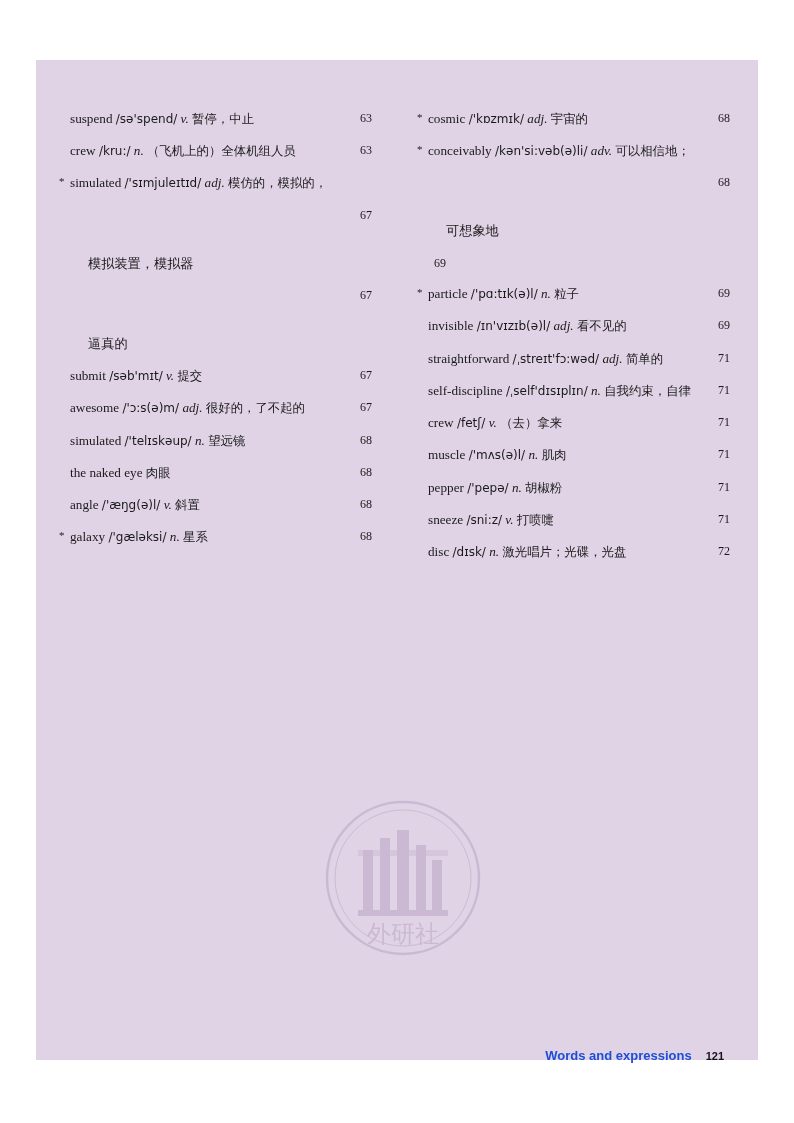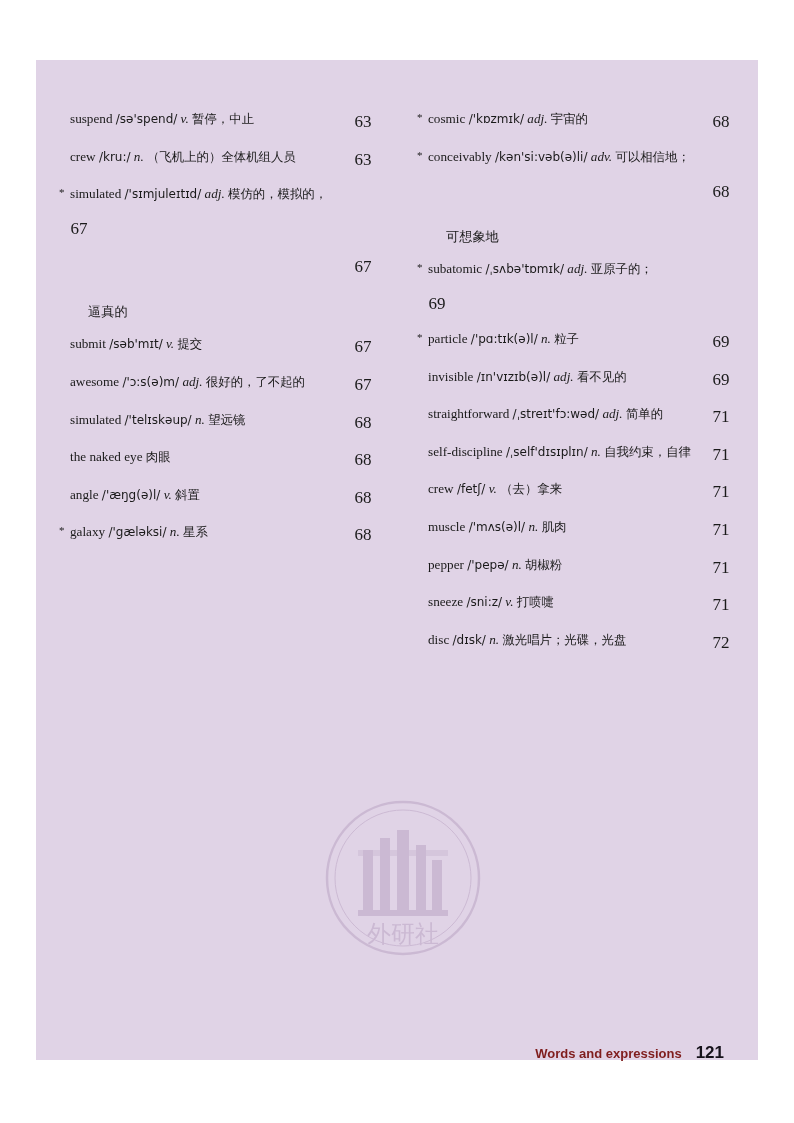--- a/index.html
+++ b/index.html
@@ -60,23 +60,23 @@
     line-height: 1.42;
   }
   .entry .text {
     flex: 1 1 auto;
     font-size: 13.2px;
     color: #1a1a1a;
     padding-right: 6px;
   }
   .entry .page-no {
     flex: 0 0 auto;
-    font-size: 17px;
+    font-size: 12px;
     color: #1a1a1a;
-    text-align: center;
+    text-align: right;
     min-width: 18px;
   }
   .star {
     display: inline-block;
     width: 11px;
     margin-left: -11px;
     color: #1a1a1a;
     font-size: 11px;
     vertical-align: 2px;
   }
@@ -106,26 +106,26 @@
     right: 70px;
     bottom: 60px;
     display: flex;
     align-items: baseline;
     gap: 14px;
   }
   .footer-label {
     font-family: "Liberation Sans", sans-serif;
     font-weight: bold;
     font-size: 13px;
-    color: #7f1d1d;
+    color: #1d4ed8;
   }
   .footer-num {
     font-family: "Liberation Sans", sans-serif;
     font-weight: bold;
-    font-size: 17px;
+    font-size: 11px;
     color: #15121a;
   }
 </style>
 </head>
 <body>
 
 <div class="page">
   <div class="tint"></div>
 
   <div class="watermark">
@@ -158,20 +158,21 @@
         <div class="text"><span class="nostar"></span><span>crew</span> <span class="ipa">/kru:/</span> <span class="pos">n.</span> <span class="cn">（飞机上的）全体机组人员</span></div>
         <div class="page-no">63</div>
       </div>
 
       <div class="entry">
         <div class="text"><span class="star">*</span><span>simulated</span> <span class="ipa">/'sɪmjuleɪtɪd/</span> <span class="pos">adj.</span> <span class="cn">模仿的，模拟的，</span></div>
         <div class="page-no"></div>
       </div>
 
       <div class="entry">
+        <div class="text cont cn">模拟装置，模拟器</div>
         <div class="page-no">67</div>
       </div>
 
       <div class="entry">
         <div class="text cont cn">逼真的</div>
         <div class="page-no">67</div>
       </div>
 
       <div class="entry">
         <div class="text"><span class="nostar"></span><span>submit</span> <span class="ipa">/səb'mɪt/</span> <span class="pos">v.</span> <span class="cn">提交</span></div>
@@ -214,24 +215,20 @@
 
       <div class="entry">
         <div class="text"><span class="star">*</span><span>conceivably</span> <span class="ipa">/kən'si:vəb(ə)li/</span> <span class="pos">adv.</span> <span class="cn">可以相信地；</span></div>
         <div class="page-no"></div>
       </div>
       <div class="entry">
         <div class="text cont cn">可想象地</div>
         <div class="page-no">68</div>
       </div>
 
-      <div class="entry">
-        <div class="text"><span class="star">*</span><span>subatomic</span> <span class="ipa">/ˌsʌbə'tɒmɪk/</span> <span class="pos">adj.</span> <span class="cn">亚原子的；</span></div>
-        <div class="page-no"></div>
-      </div>
       <div class="entry">
         <div class="page-no">69</div>
       </div>
 
       <div class="entry">
         <div class="text"><span class="star">*</span><span>particle</span> <span class="ipa">/'pɑ:tɪk(ə)l/</span> <span class="pos">n.</span> <span class="cn">粒子</span></div>
         <div class="page-no">69</div>
       </div>
 
       <div class="entry">

